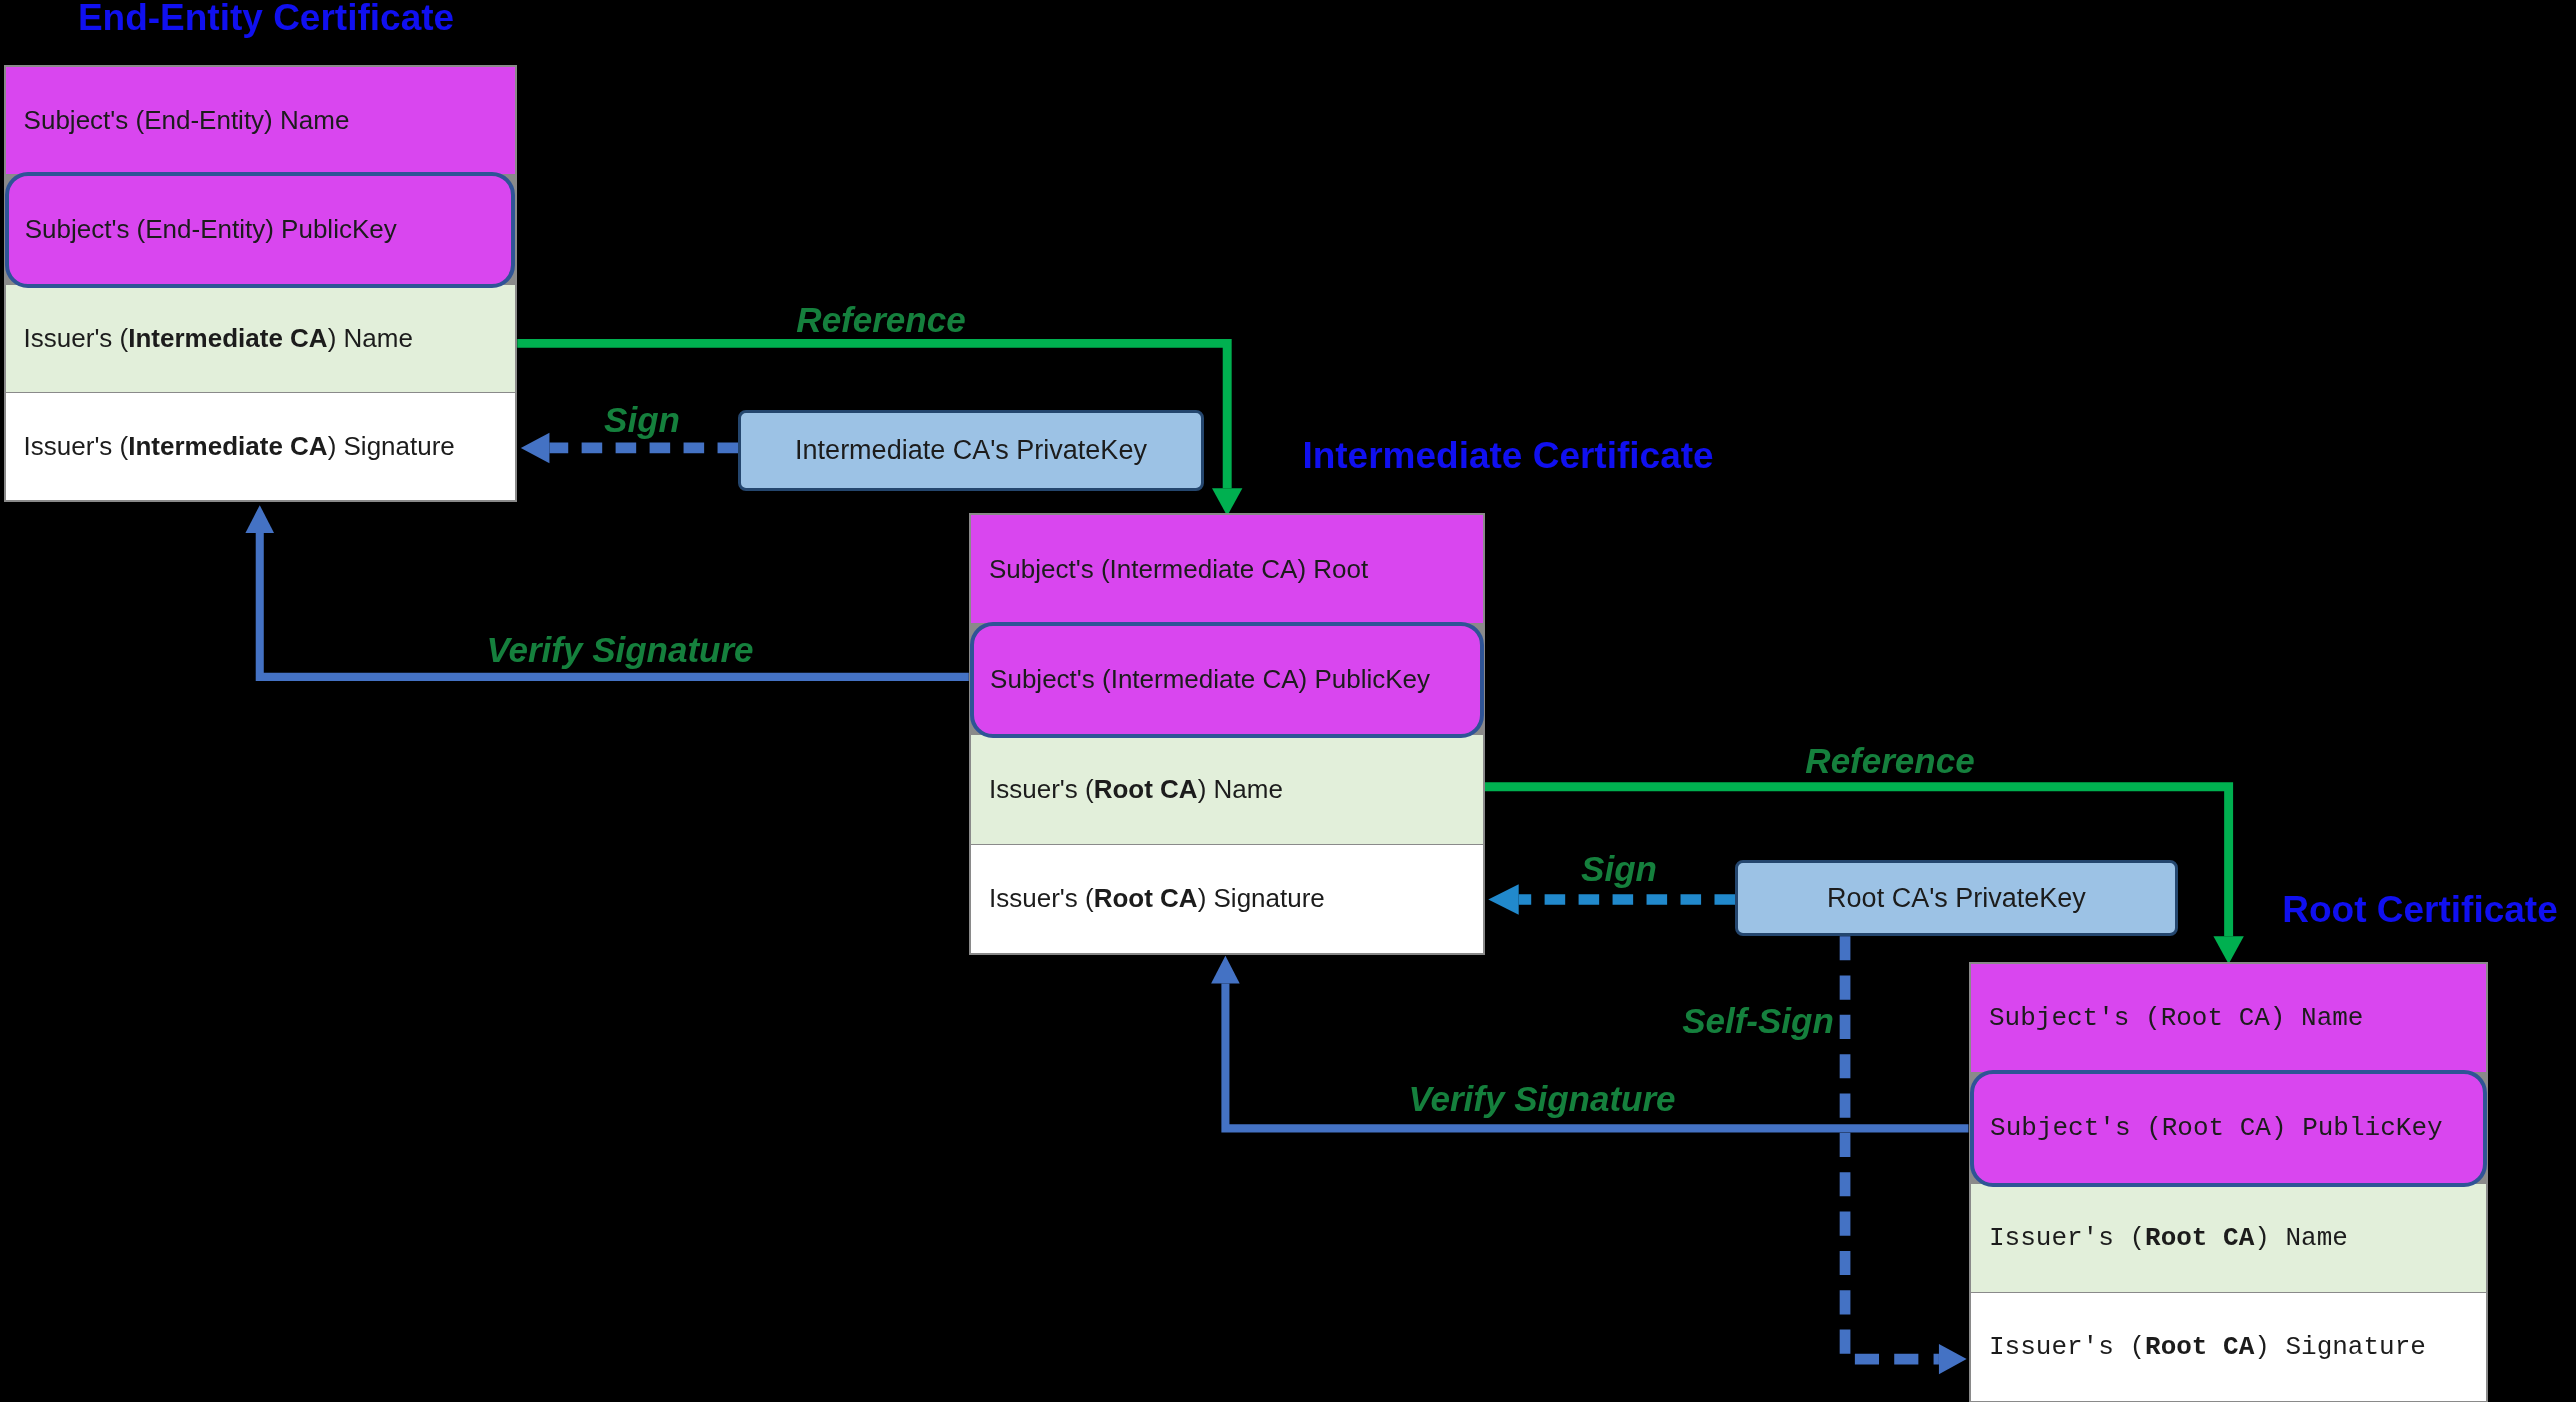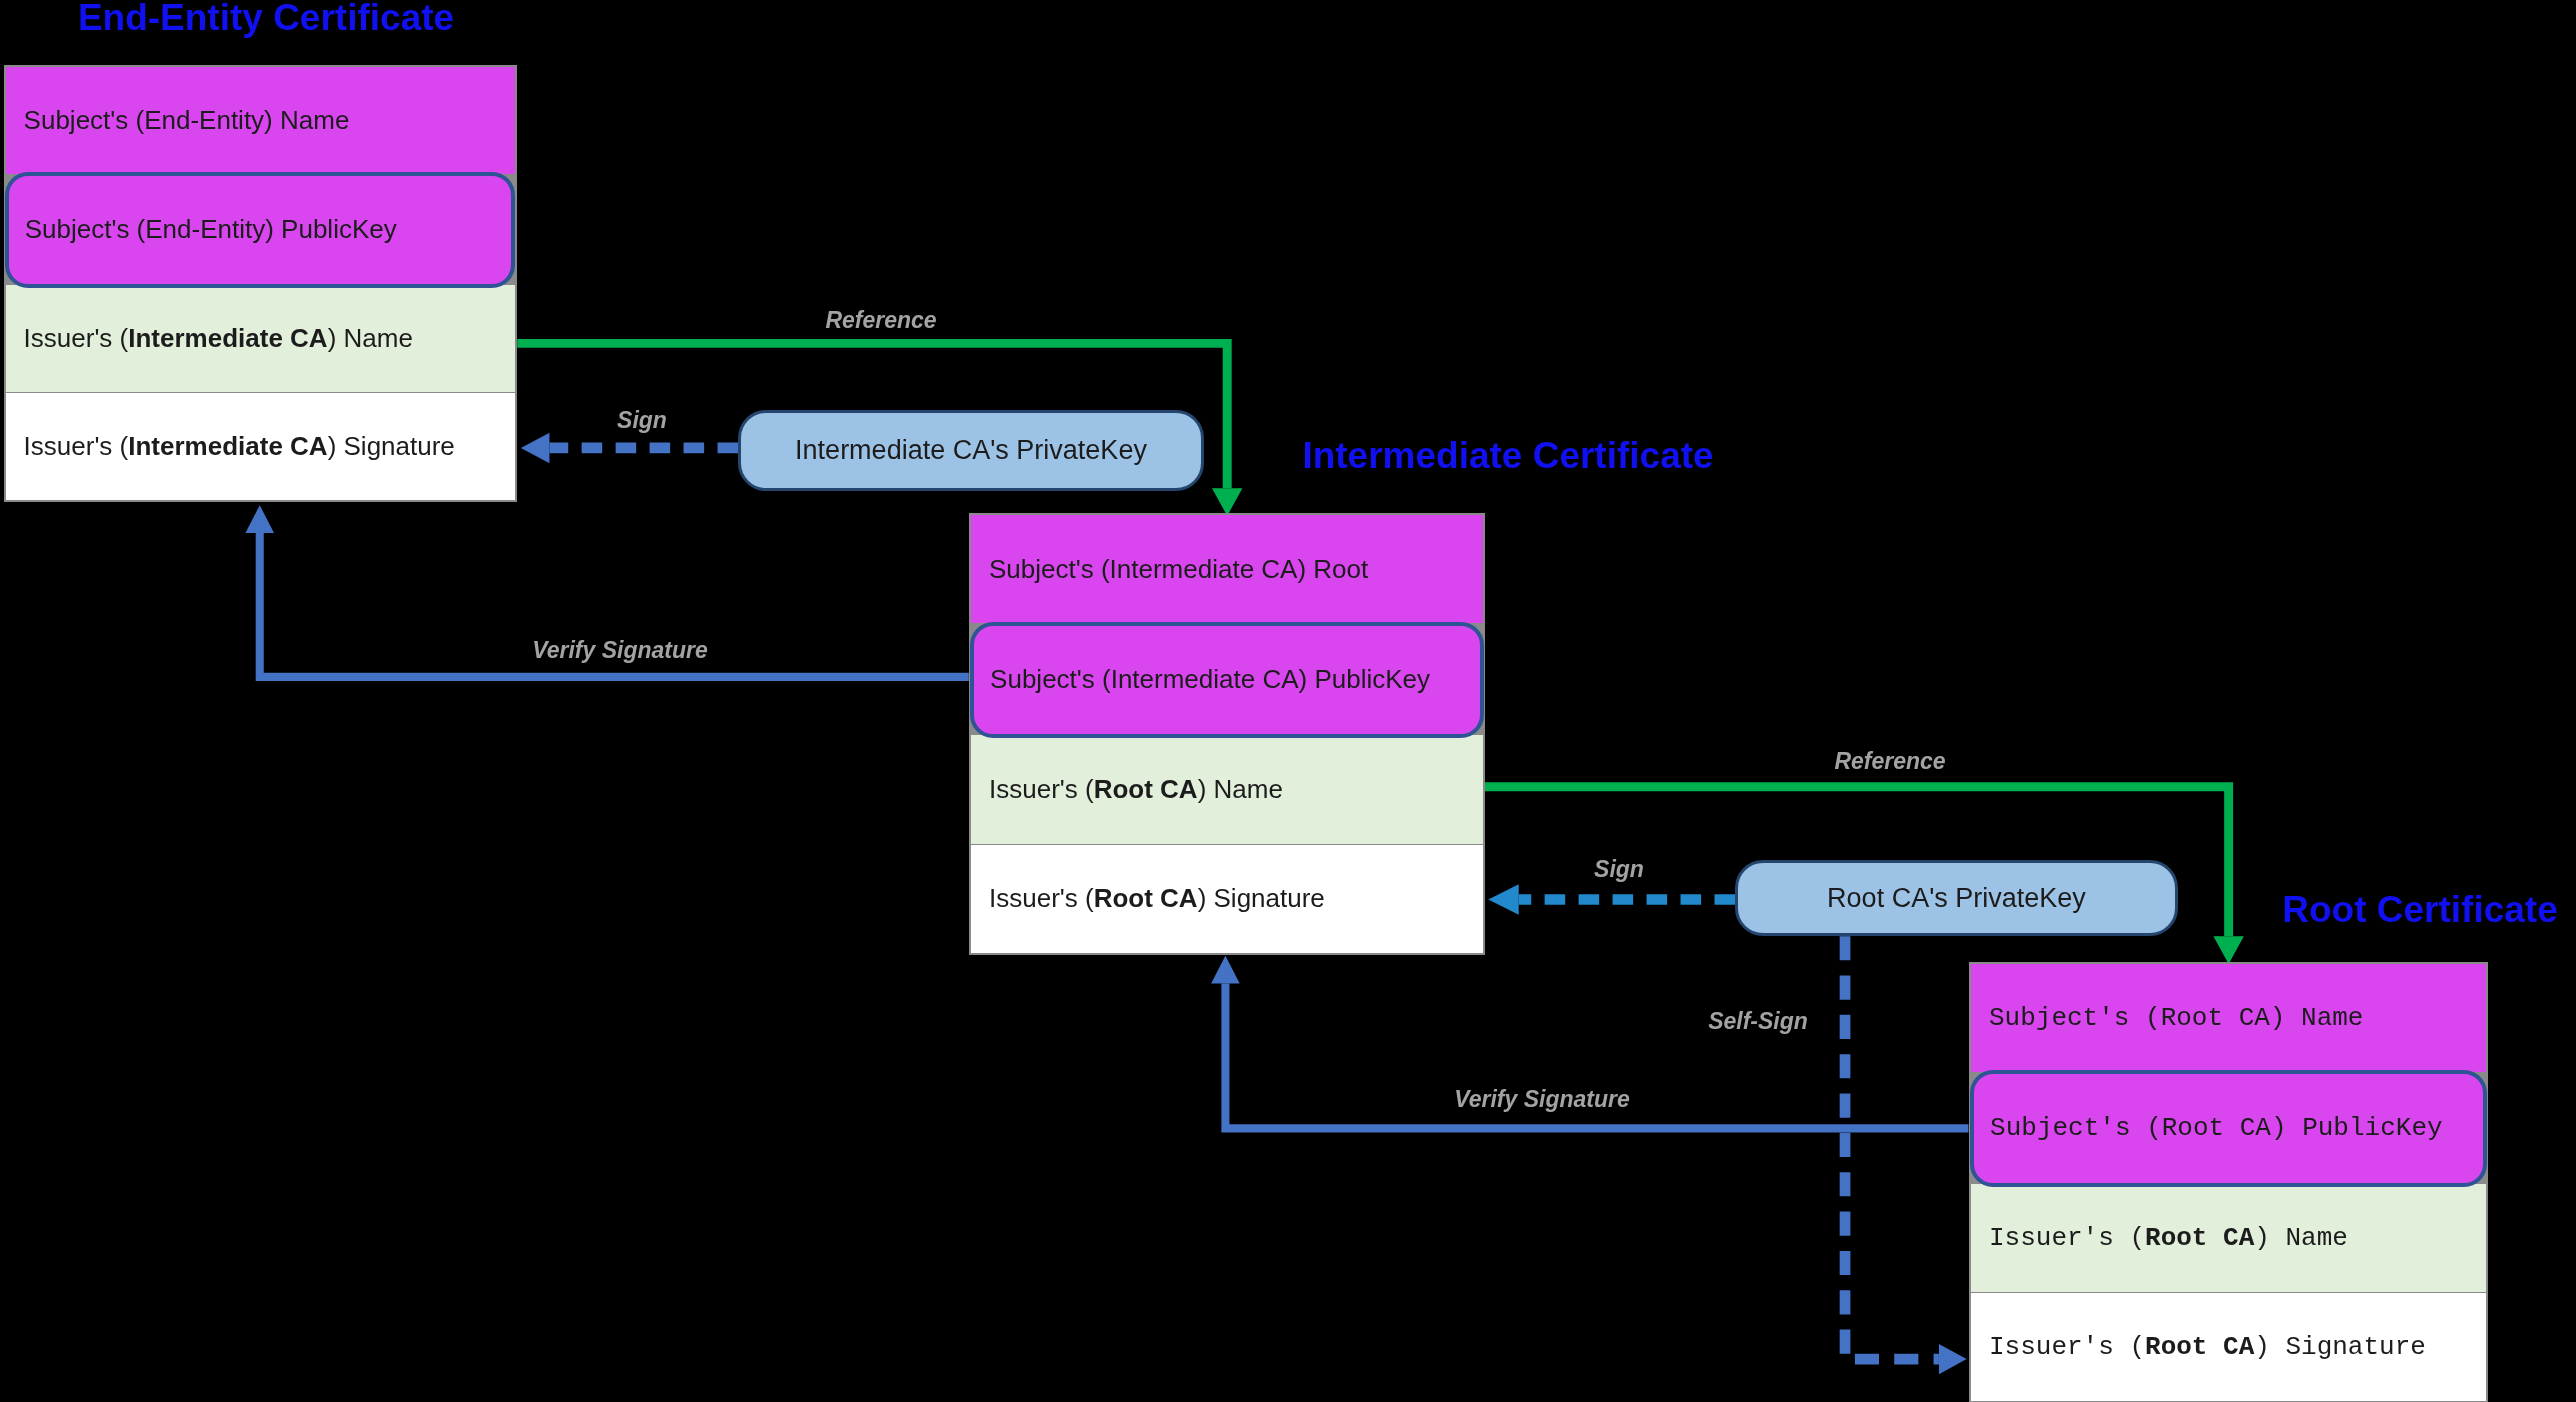--- a/index.html
+++ b/index.html
@@ -21,22 +21,22 @@
     transform: translate(-50%, -50%);
     color: #1010f0;
     font-size: 37px;
     font-weight: bold;
     white-space: nowrap;
     letter-spacing: 0px;
   }
   .arrow-label {
     position: absolute;
     transform: translate(-50%, -50%);
-    color: #a3a3a3;
-    font-size: 23px;
+    color: #15803d;
+    font-size: 35px;
     font-weight: bold;
     font-style: italic;
     white-space: nowrap;
   }
   .cert-box {
     position: absolute;
     display: flex;
     flex-direction: column;
     border: 2.7px solid #8a8a8a;
     box-sizing: border-box;
@@ -66,21 +66,21 @@
     padding-left: 16px;
   }
   .cert-row .b { font-weight: bold; }
   .key-box {
     position: absolute;
     display: flex;
     align-items: center;
     justify-content: center;
     background: #9cc2e5;
     border: 3.6px solid #24466e;
-    border-radius: 28px;
+    border-radius: 8px;
     box-sizing: border-box;
     font-size: 27px;
     color: #1c1c1c;
     white-space: nowrap;
   }
 </style>
 </head>
 <body>
 
 <div id="canvas">

